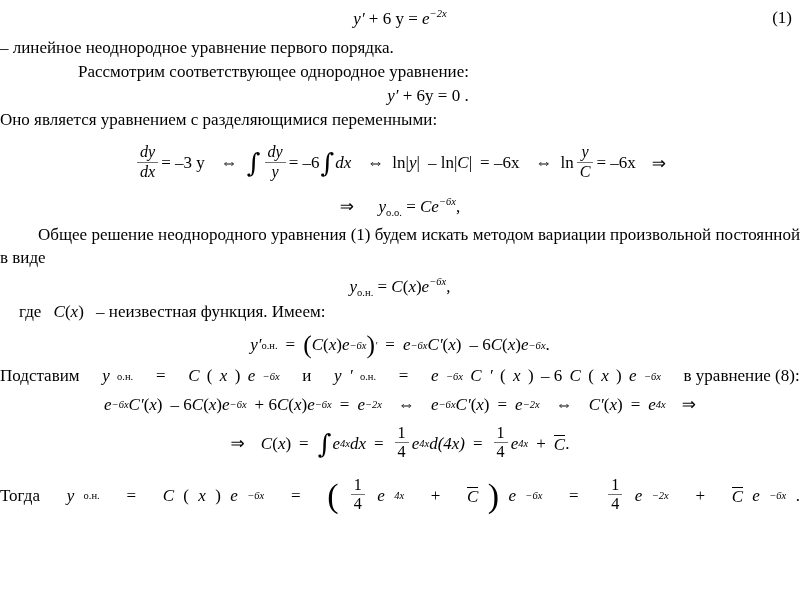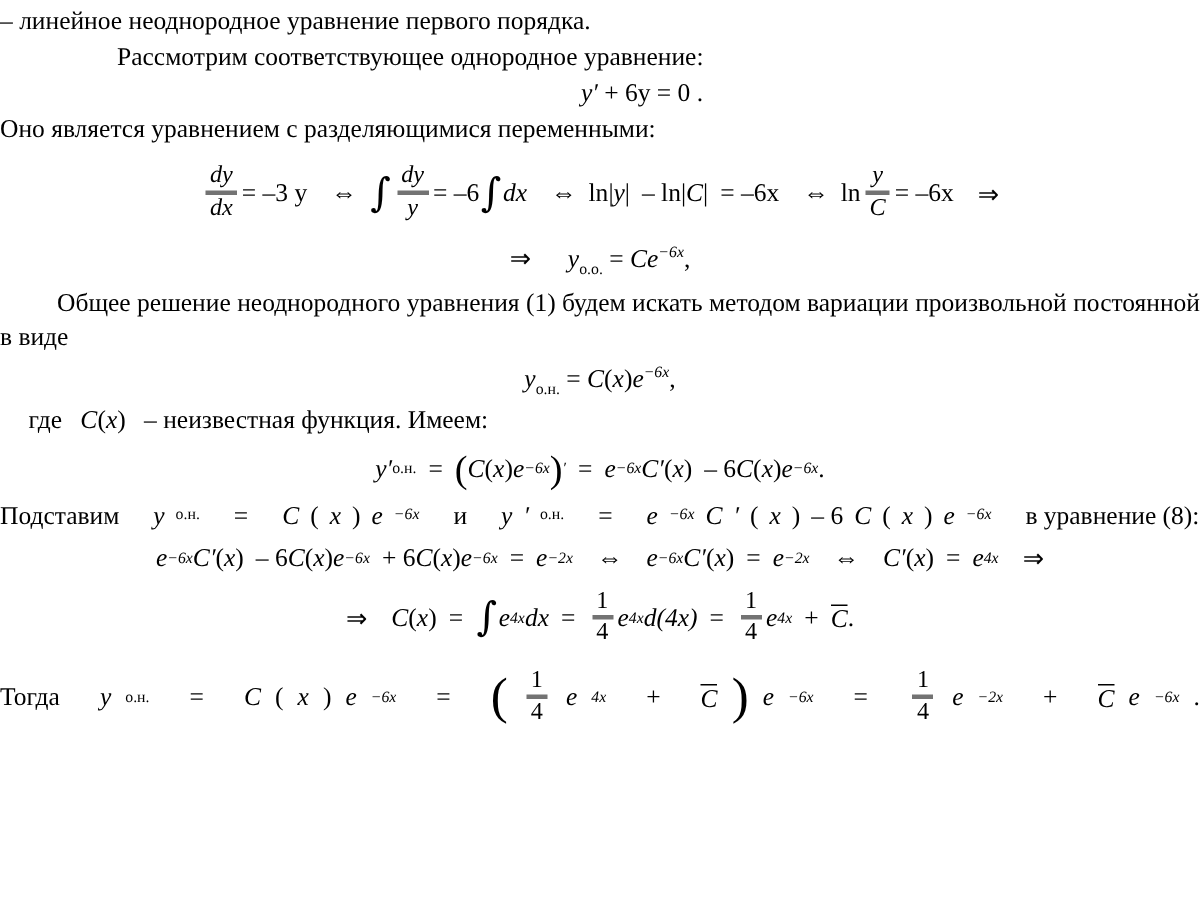--- a/index.html
+++ b/index.html
@@ -50,21 +50,21 @@
     vertical-align: middle;
     text-align: center;
     line-height: 1.12;
     margin: 0 3px;
     position: relative;
     top: -1px;
   }
   .frac > .num {
     display: block;
     padding: 0 3px;
-    border-bottom: 3px solid #737373;
+    border-bottom: 1px solid #737373;
     font-size: 0.95em;
   }
   .frac > .den {
     display: block;
     padding: 0 3px;
     font-size: 0.95em;
   }
   .intsym {
     font-size: 1.55em;
     font-family: "DejaVu Serif", serif;
@@ -107,20 +107,28 @@
   }
   .sp { display: inline-block; width: 8px; }
   .sp2 { display: inline-block; width: 16px; }
   .abs { font-size: 1.0em; }
 </style>
 </head>
 <body>
 
 <div class="page">
 
+  <div class="line center" style="margin-top:8px; height:26px;">
+    <span class="mathy">
+      <i>y</i><span class="it">′</span>
+      <span>+ 6 y =</span>
+      <i>e</i><span class="up it">−2x</span>
+    </span>
+    <span class="eqno">(1)</span>
+  </div>
 
   <div class="line" style="margin-top:4px;">– линейное неоднородное уравнение первого порядка.</div>
 
   <div class="line indent" style="margin-top:4px;margin-left:40px;">Рассмотрим соответствующее однородное уравнение:</div>
 
   <div class="line center" style="margin-top:4px;padding-left:28px;">
     <i>y</i><span class="it">′</span>
     <span>+ 6y = 0 .</span>
   </div>
 

